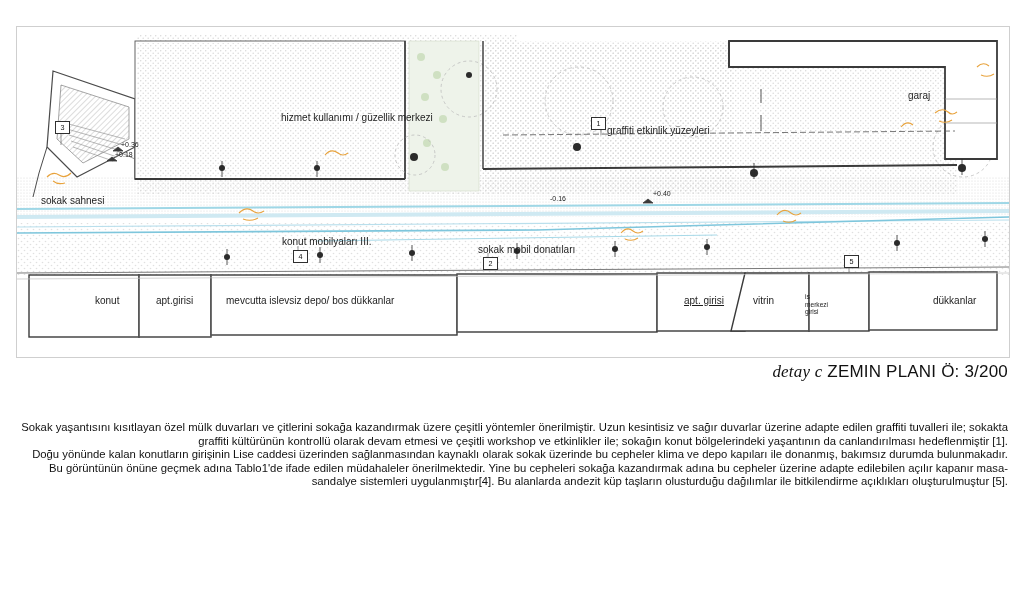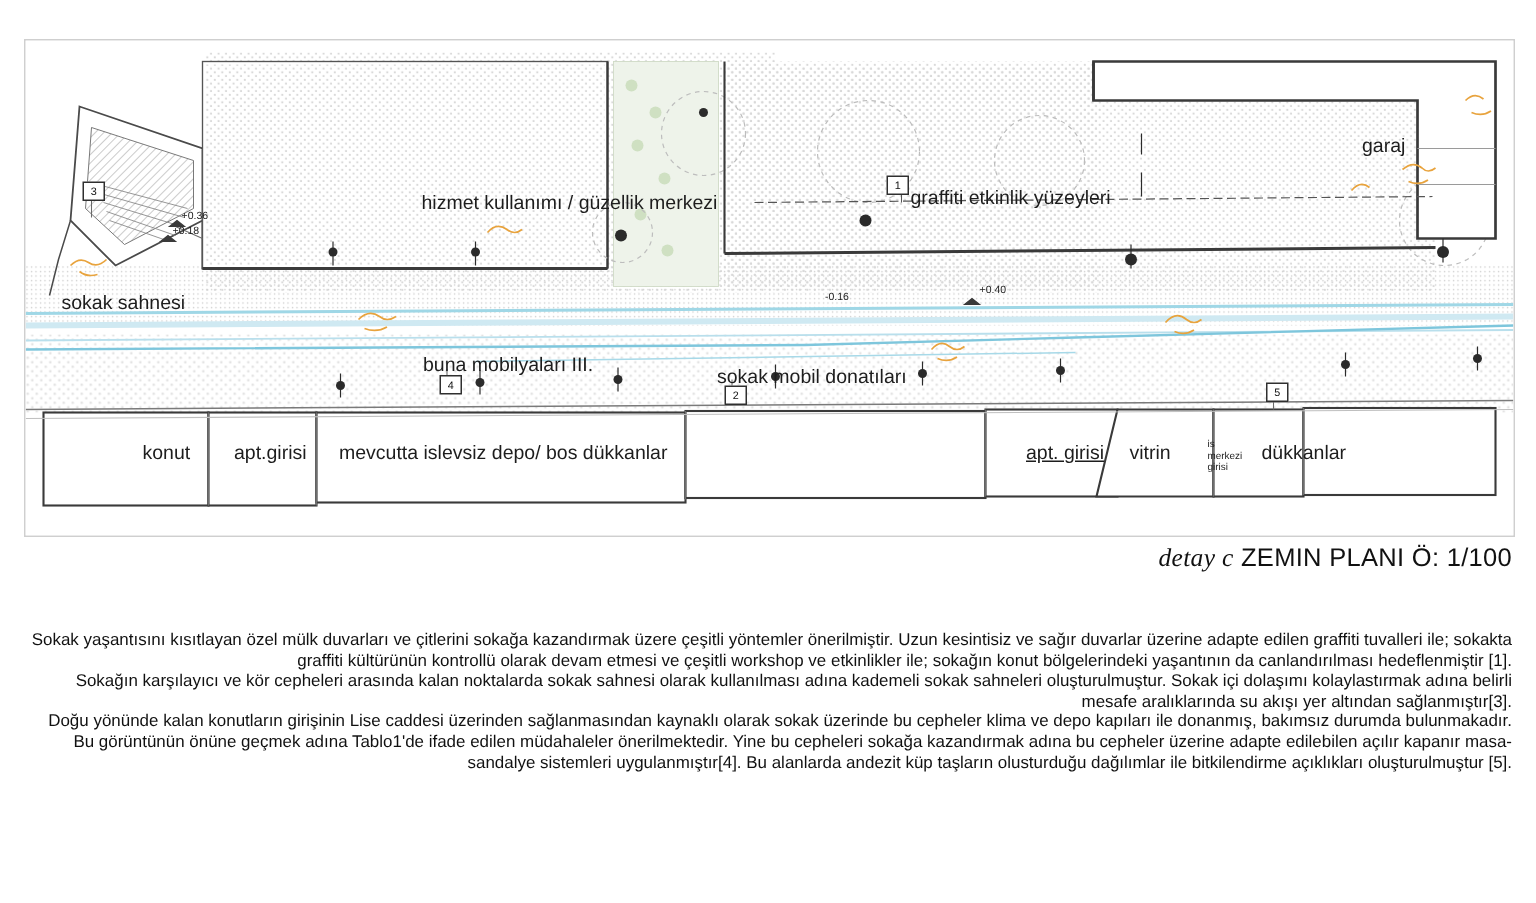--- a/index.html
+++ b/index.html
@@ -26,21 +26,21 @@
     top: 26px;
     width: 992px;
     height: 330px;
     border: 1px solid #cfcfcf;
     background: #ffffff;
     overflow: hidden;
   }
   .svgwrap { position: absolute; inset: 0; }
   .lbl {
     position: absolute;
-    font-size: 13px;
+    font-size: 10px;
     line-height: 1.15;
     color: #1d1d1d;
     white-space: nowrap;
   }
   .lbl.sm { font-size: 6.6px; }
   .lbl.wrap { white-space: normal; }
   .tagbox {
     position: absolute;
     border: 1px solid #2f2f2f;
     background: #ffffff;
@@ -255,50 +255,49 @@
       </g>
 
       <g stroke="#3a3a3a" stroke-width="0.8">
         <path d="M96 124 l5 -4 l5 4 z" fill="#3a3a3a"></path>
         <path d="M90 134 l5 -4 l5 4 z" fill="#3a3a3a"></path>
         <path d="M626 176 l5 -4 l5 4 z" fill="#3a3a3a"></path>
       </g>
     </svg>
 
     <div class="lbl" style="left:24px; top:157px;margin-top:11px;">sokak sahnesi</div>
-    <div class="lbl" style="left:264px; top:85px;margin-top:16px;">hizmet kullanımı / güzellik merkezi</div>
+    <div class="lbl" style="left:264px; top:85px;">hizmet kullanımı / güzellik merkezi</div>
     <div class="lbl" style="left:590px; top:98px;">graffiti etkinlik yüzeyleri</div>
     <div class="lbl" style="left:891px; top:63px;">garaj</div>
-    <div class="lbl" style="left:265px; top:209px;">buna mobilyaları III.</div>
+    <div class="lbl" style="left:265px; top:209px;">konut mobilyaları III.</div>
     <div class="lbl" style="left:461px; top:217px;">sokak mobil donatıları</div>
     <div class="lbl" style="left:34px; top:268px;margin-left:44px;">konut</div>
     <div class="lbl" style="left:139px; top:268px;">apt.girisi</div>
     <div class="lbl" style="left:209px; top:268px;">mevcutta islevsiz depo/ bos dükkanlar</div>
     <div class="lbl" style="left:667px; top:268px;text-decoration:underline;">apt. girisi</div>
     <div class="lbl" style="left:736px; top:268px;text-align:center;">vitrin</div>
     <div class="lbl wrap sm" style="left:788px; top:266px; width:34px; white-space:pre-line;">is
 merkezi
 girisi</div>
-    <div class="lbl" style="left:824px; top:268px;">dükkanlar</div>
+    <div class="lbl" style="left:916px; top:268px;">dükkanlar</div>
 
     <div class="elev" style="left:104px; top:114px;">+0.36</div>
     <div class="elev" style="left:98px; top:124px;">+0.18</div>
     <div class="elev" style="left:533px; top:168px;">-0.16</div>
     <div class="elev" style="left:636px; top:163px;">+0.40</div>
 
     <div class="tagbox" style="left:38px; top:94px; width:13px;">3</div>
     <div class="tagbox" style="left:574px; top:90px; width:13px;">1</div>
     <div class="tagbox" style="left:276px; top:223px; width:13px;">4</div>
     <div class="tagbox" style="left:466px; top:230px; width:13px;">2</div>
     <div class="tagbox" style="left:827px; top:228px; width:13px;">5</div>
   </div>
 
   <div id="caption">
-    <span class="ital">detay c</span><span class="rest"> ZEMIN PLANI Ö: 1/100</span>
+    <span class="ital">detay c</span><span class="rest"> ZEMIN PLANI Ö: 3/200</span>
   </div>
 
   <div id="bodytext">
     <p>Sokak yaşantısını kısıtlayan özel mülk duvarları ve çitlerini sokağa kazandırmak üzere çeşitli yöntemler önerilmiştir. Uzun kesintisiz ve sağır duvarlar üzerine adapte edilen graffiti tuvalleri ile; sokakta graffiti kültürünün kontrollü olarak devam etmesi ve çeşitli workshop ve etkinlikler ile; sokağın konut bölgelerindeki yaşantının da canlandırılması hedeflenmiştir [1].</p>
-    <p>Sokağın karşılayıcı ve kör cepheleri arasında kalan noktalarda sokak sahnesi olarak kullanılması adına kademeli sokak sahneleri oluşturulmuştur. Sokak içi dolaşımı kolaylastırmak adına belirli mesafe aralıklarında su akışı yer altından sağlanmıştır[3].</p>
     <p>Doğu yönünde kalan konutların girişinin Lise caddesi üzerinden sağlanmasından kaynaklı olarak sokak üzerinde bu cepheler klima ve depo kapıları ile donanmış, bakımsız durumda bulunmakadır. Bu görüntünün önüne geçmek adına Tablo1'de ifade edilen müdahaleler önerilmektedir. Yine bu cepheleri sokağa kazandırmak adına bu cepheler üzerine adapte edilebilen açılır kapanır masa-sandalye sistemleri uygulanmıştır[4]. Bu alanlarda andezit küp taşların olusturduğu dağılımlar ile bitkilendirme açıklıkları oluşturulmuştur [5].</p>
   </div>
 
 </div>
 
 </body></html>

